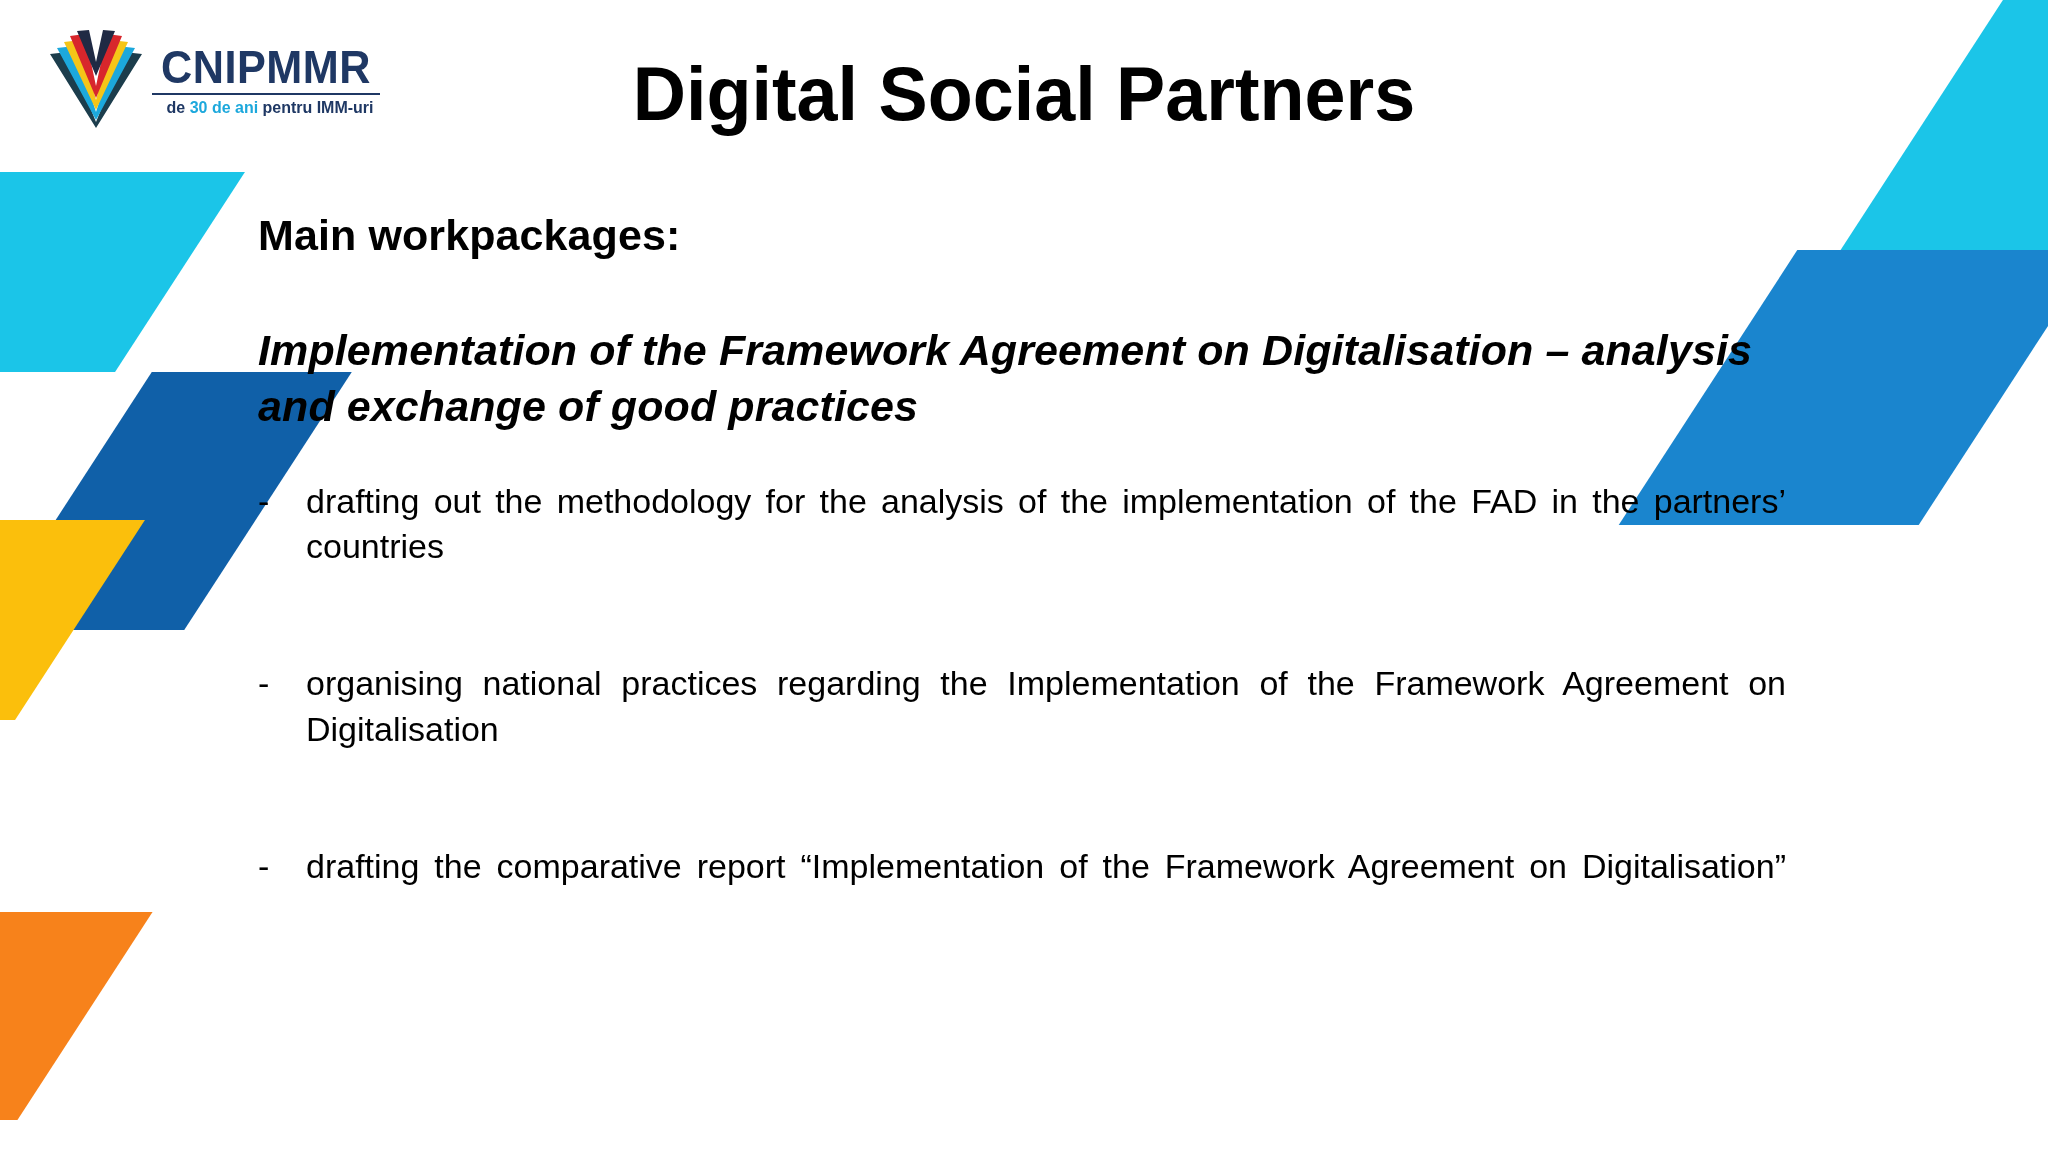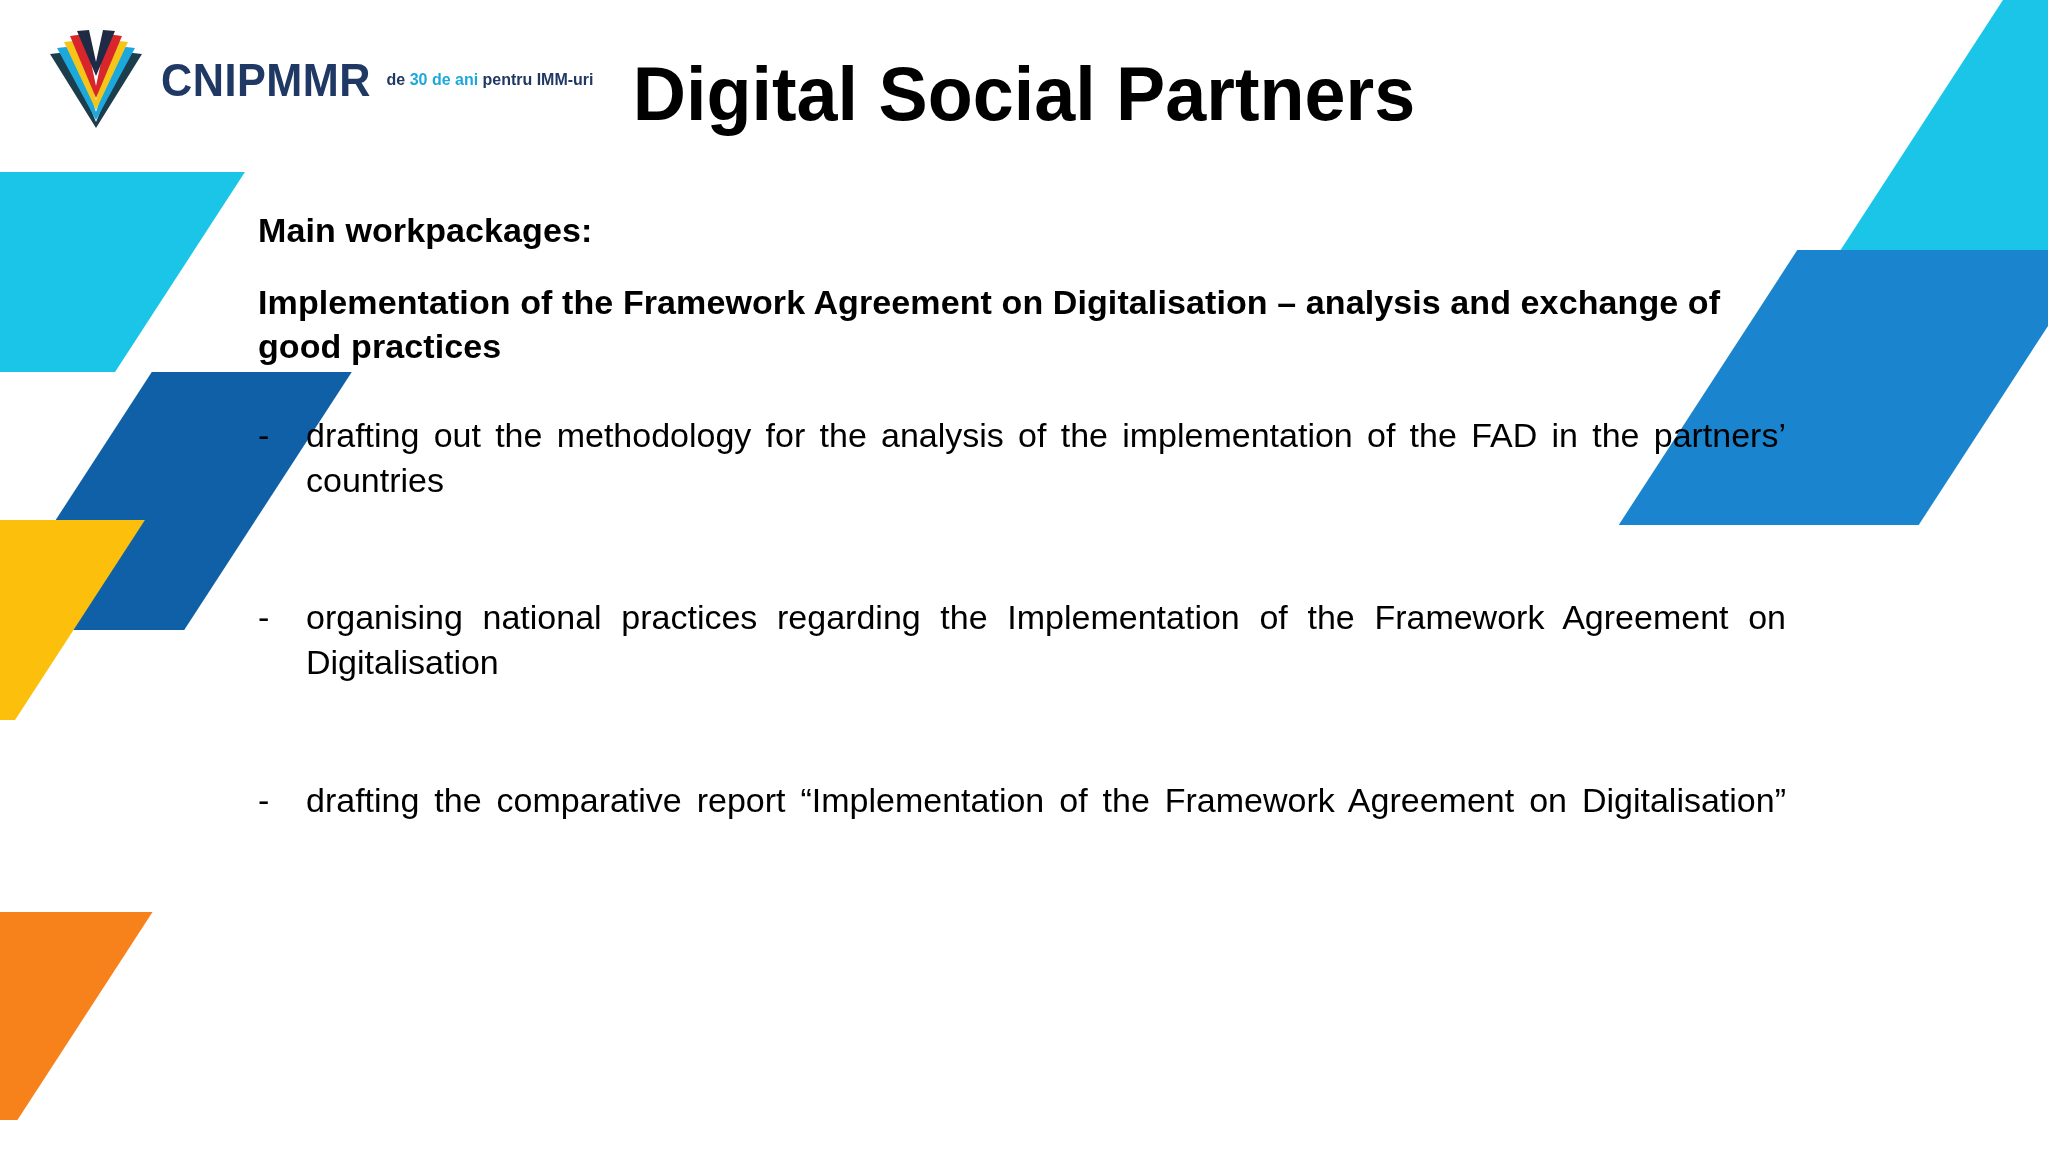--- a/index.html
+++ b/index.html
@@ -86,21 +86,22 @@
     align-items: center;
     gap: 8px;
   }
   .logo-mark {
     width: 96px;
     height: 102px;
     flex: 0 0 auto;
   }
   .logo-text {
     display: flex;
-    align-items: center;
+    flex-direction: column;
+    align-items: flex-end;
     line-height: 1;
   }
   .logo-word {
     font-family: "Liberation Sans Narrow", "Liberation Sans", sans-serif;
     font-weight: bold;
     font-size: 47px;
     letter-spacing: 0.5px;
     color: #1F3864;
     transform: scaleX(0.92);
     transform-origin: center;
@@ -143,27 +144,27 @@
   .body-area {
     position: absolute;
     left: 258px;
     top: 208px;
     width: 1528px;
   }
 
   .lead {
     font-family: "Liberation Sans Narrow", "Liberation Sans", sans-serif;
     font-weight: bold;
-    font-size: 34px;
+    font-size: 43px;
     line-height: 1.30;
     color: #000000;
     text-align: left;
     letter-spacing: 0.1px;
   }
-  .lead.gap-top { margin-top: 28px; }
+  .lead.gap-top { margin-top: 59px; font-style: italic; }
 
   .bullets {
     margin-top: 44px;
   }
   .bullet {
     display: flex;
     align-items: flex-start;
     font-family: "Liberation Sans Narrow", "Liberation Sans", sans-serif;
     font-size: 34px;
     line-height: 1.33;

